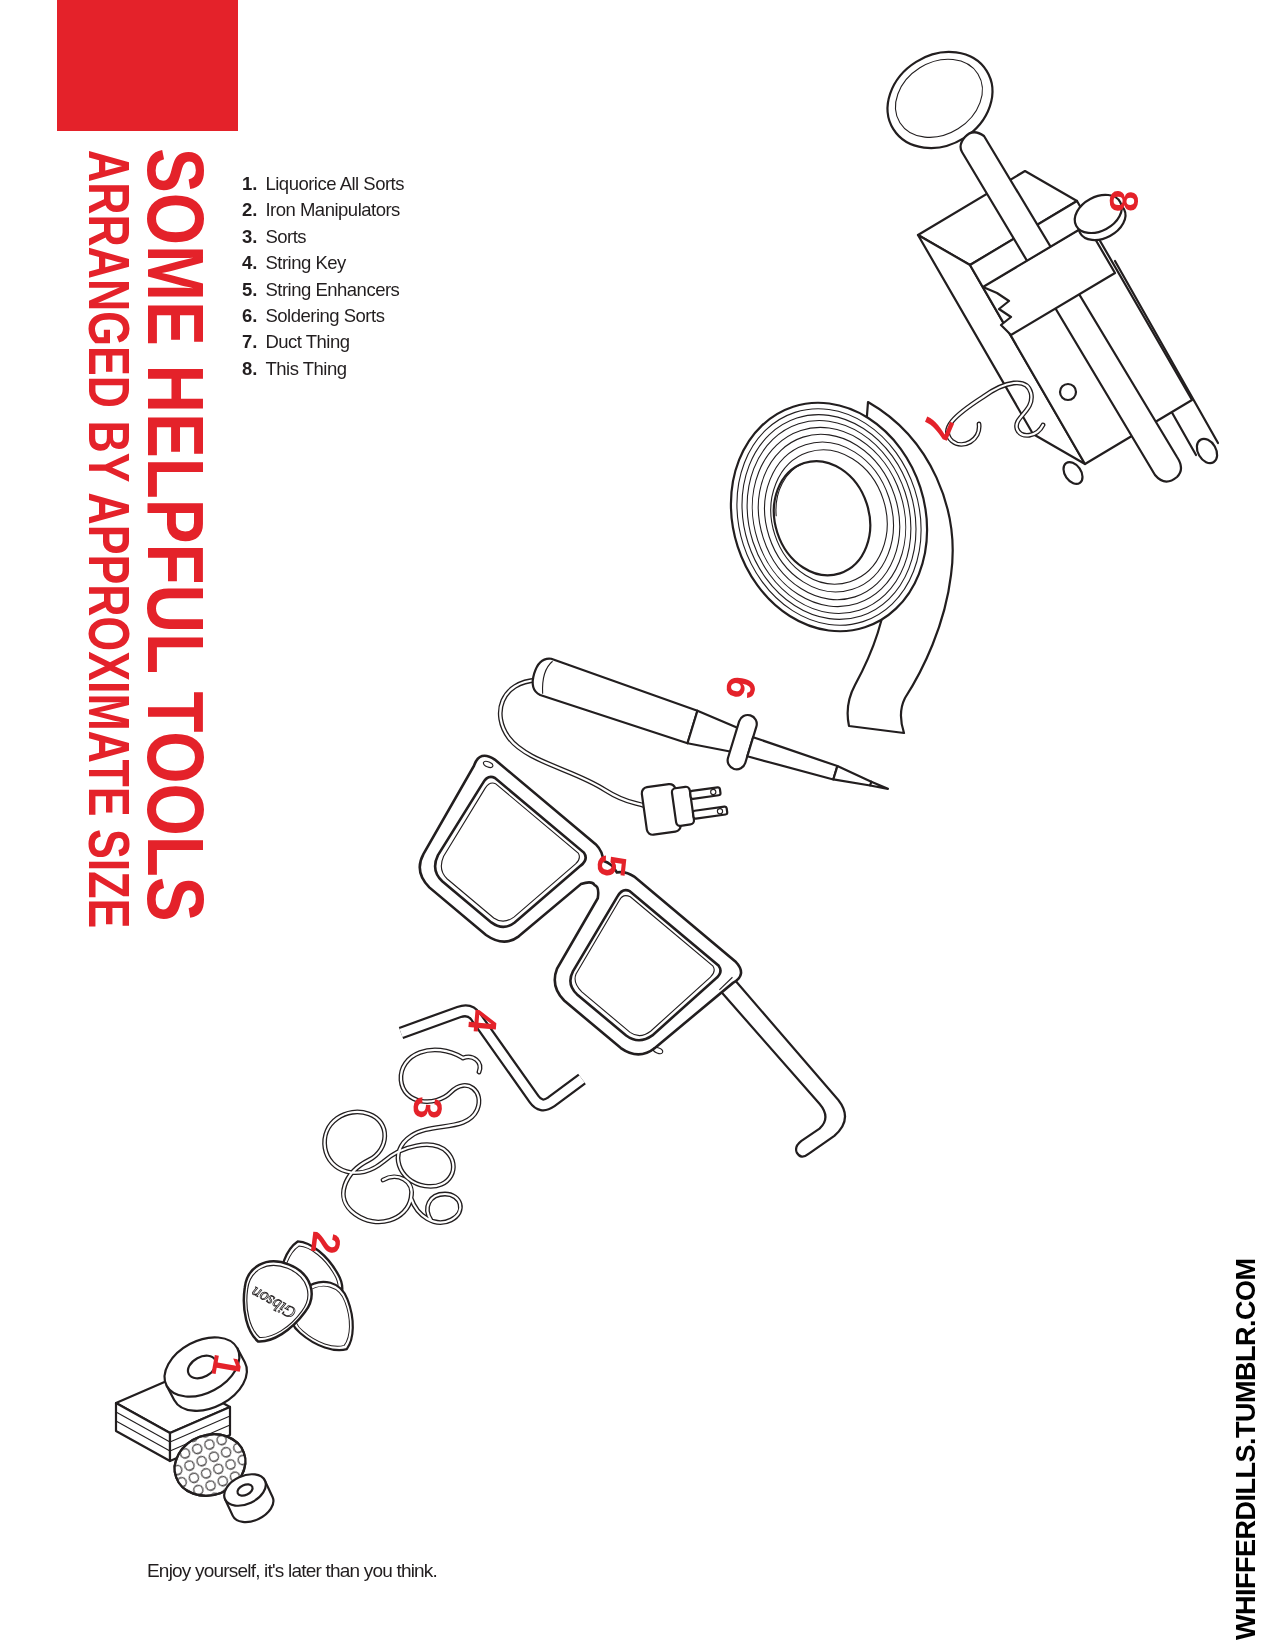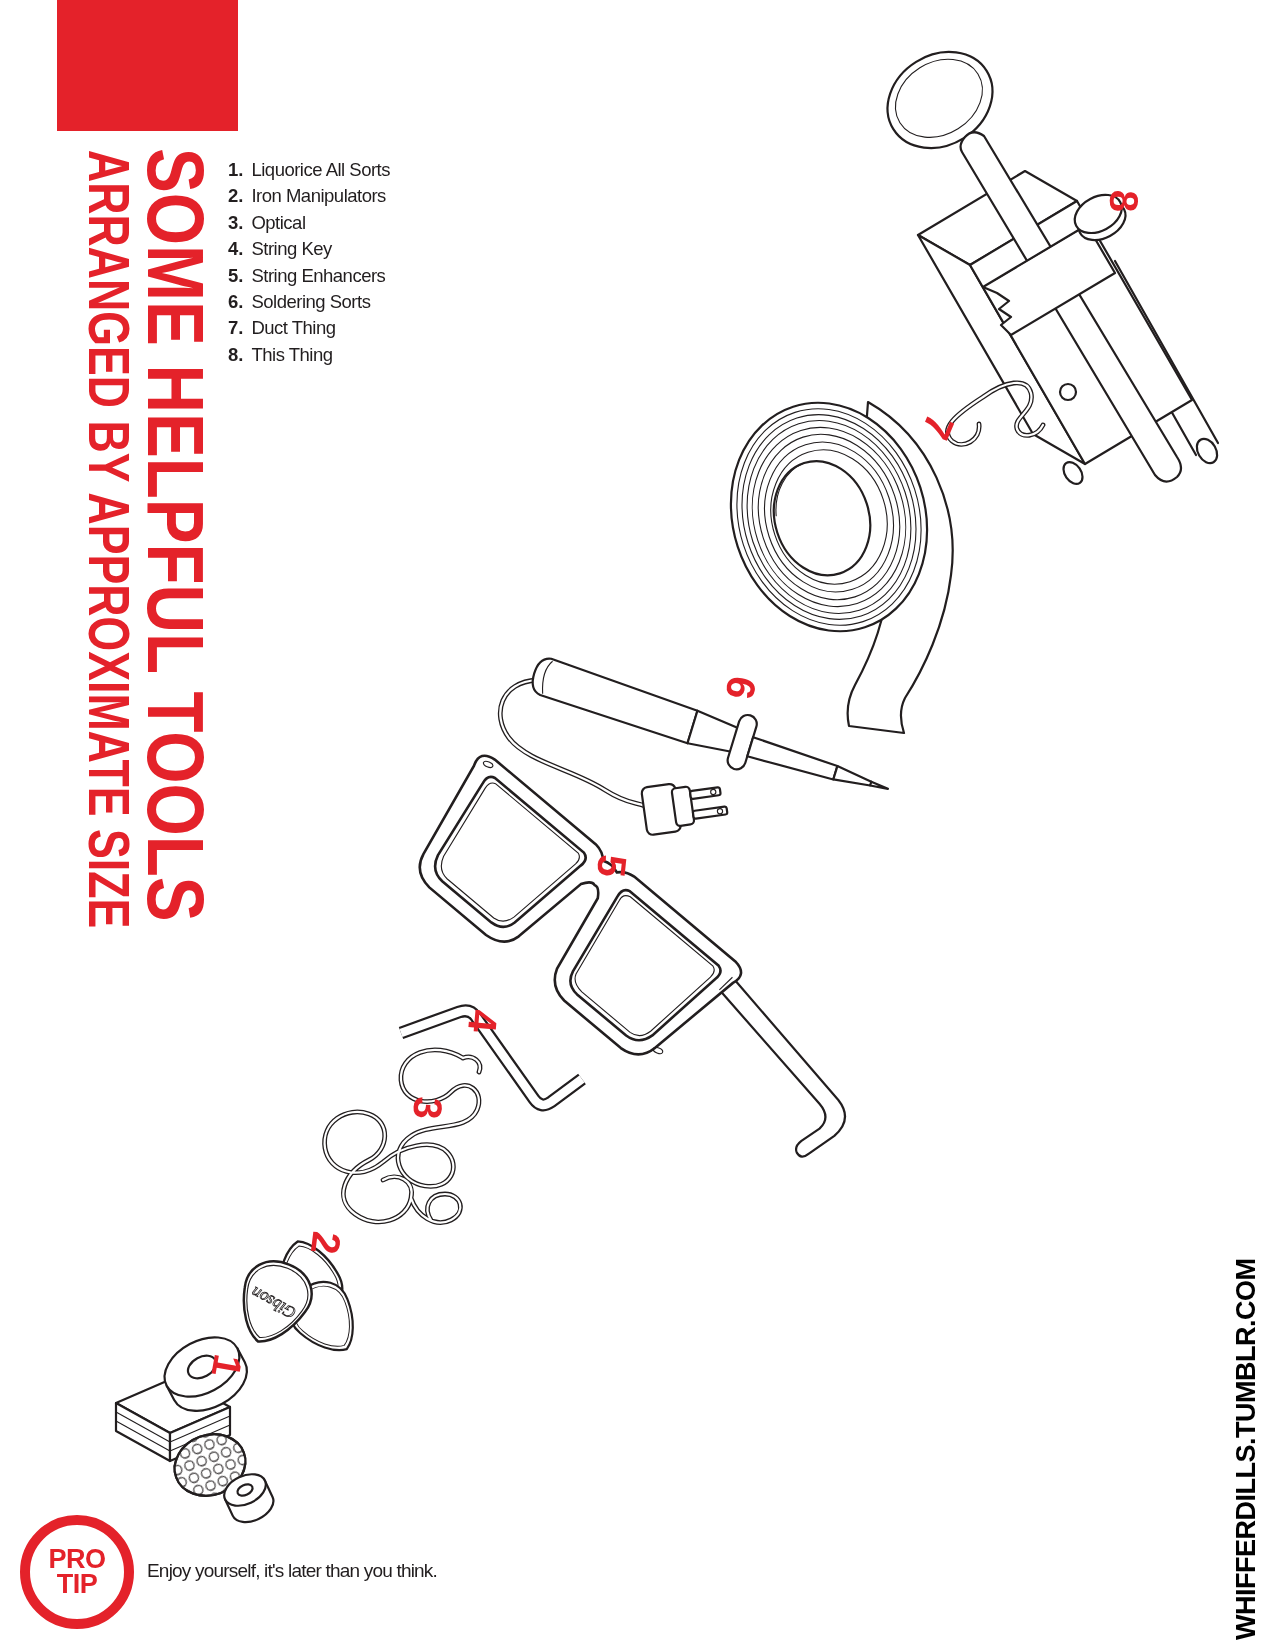--- a/index.html
+++ b/index.html
@@ -5,21 +5,21 @@
   html,body{margin:0;padding:0;background:#fff;}
   .poster{position:relative;width:1275px;height:1650px;background:#fff;overflow:hidden;
           font-family:"Liberation Sans",sans-serif;color:#221e1f;}
   .red-block{position:absolute;left:57px;top:0;width:181px;height:131px;background:#e4222a;}
   .vtitle{position:absolute;writing-mode:vertical-rl;color:#e4222a;font-weight:bold;margin:0;
           white-space:nowrap;}
   .title{left:136px;top:148px;font-size:79px;letter-spacing:0px;line-height:1;
          transform:scaleY(0.85);transform-origin:top left;}
   .subtitle{left:80px;top:150px;font-size:58px;line-height:1;
          transform:scaleY(0.77);transform-origin:top left;}
-  .legend{position:absolute;left:228px;top:157px;margin:0;padding:0;list-style:none;
+  .legend{position:absolute;left:228px;top:157px;margin:14px;padding:0;list-style:none;
           font-size:18.5px;letter-spacing:-0.5px;line-height:26.4px;color:#221e1f;}
   .legend b{font-weight:bold;margin-right:8px;letter-spacing:0;}
   .legend span{font-weight:300;}
   .fig{position:absolute;margin:0;}
   .fig svg{display:block;overflow:visible;}
   .fignum{position:absolute;width:44px;height:44px;display:flex;align-items:center;justify-content:center;
           color:#e4222a;font-weight:bold;font-size:40px;line-height:1;}
   .n1{left:205px;top:1344px;transform:rotate(100deg);}
   .n2{left:304px;top:1221px;transform:rotate(97deg);}
   .n3{left:406px;top:1086px;transform:rotate(95deg);}
@@ -48,21 +48,21 @@
 <div class="poster">
 
   <div class="red-block"></div>
 
   <h1 class="vtitle title">SOME HELPFUL TOOLS</h1>
   <h2 class="vtitle subtitle">ARRANGED BY APPROXIMATE SIZE</h2>
 
   <ol class="legend">
     <li><b>1.</b><span>Liquorice All Sorts</span></li>
     <li><b>2.</b><span>Iron Manipulators</span></li>
-    <li><b>3.</b><span>Optical</span></li>
+    <li><b>3.</b><span>Sorts</span></li>
     <li><b>4.</b><span>String Key</span></li>
     <li><b>5.</b><span>String Enhancers</span></li>
     <li><b>6.</b><span>Soldering Sorts</span></li>
     <li><b>7.</b><span>Duct Thing</span></li>
     <li><b>8.</b><span>This Thing</span></li>
   </ol>
 
   <figure class="fig" style="left:110px;top:1315px">
     <svg width="175" height="200" viewBox="0 0 175 200">
       <defs>
@@ -234,23 +234,19 @@
 
   <span class="fignum n1">1</span>
   <span class="fignum n2">2</span>
   <span class="fignum n3">3</span>
   <span class="fignum n4">4</span>
   <span class="fignum n5">5</span>
   <span class="fignum n6">6</span>
   <span class="fignum n7">7</span>
   <span class="fignum n8">8</span>
 
-  <div class="badge">
-    <span>PRO</span>
-    <span>TIP</span>
-  </div>
   <p class="tip-text">Enjoy yourself, it's later than you think.</p>
 
   <div class="credit-wrap">
     <span class="credit">WHIFFERDILLS.TUMBLR.COM</span>
   </div>
 
 </div>
 
 </body></html>

